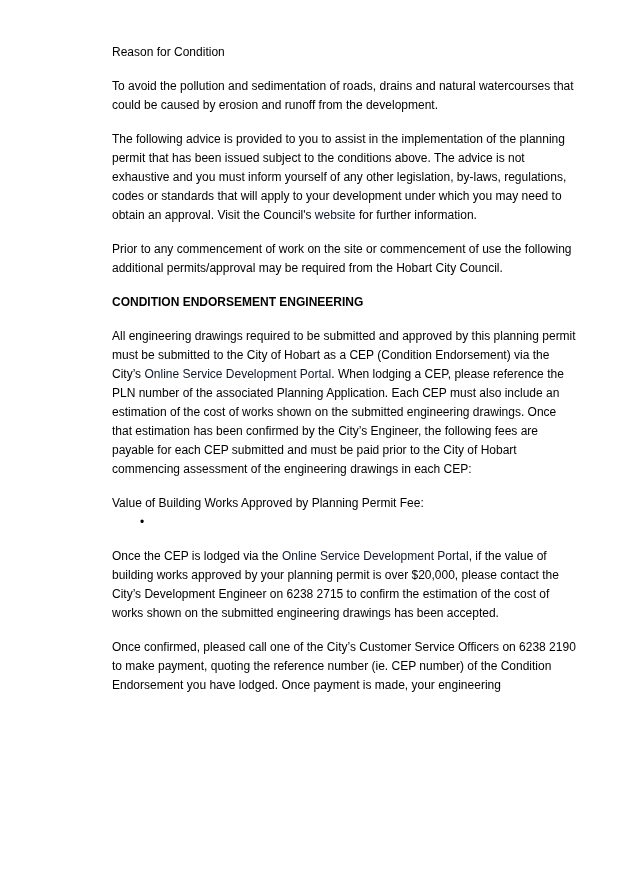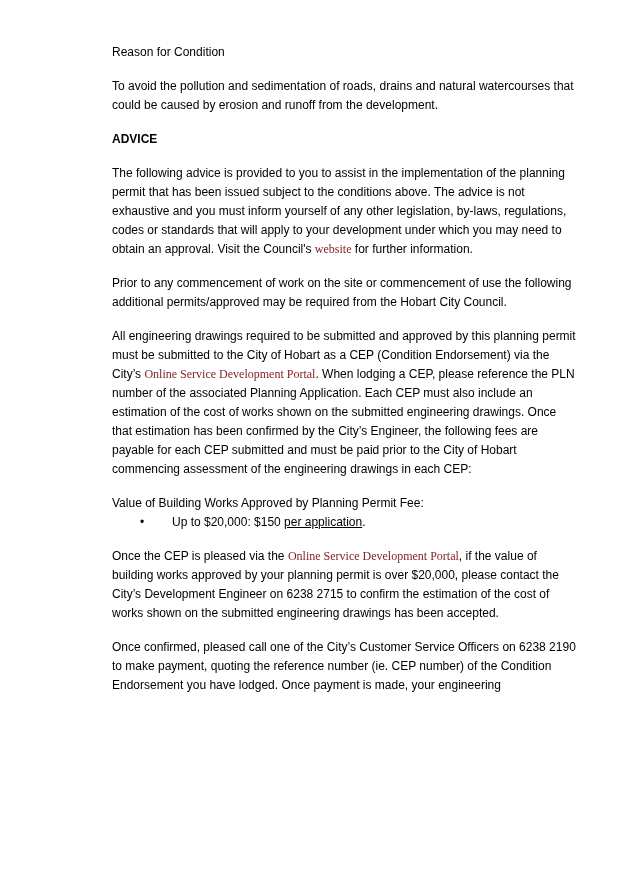--- a/index.html
+++ b/index.html
@@ -17,21 +17,21 @@
     position: absolute;
     left: 112px;
     top: 43px;
     width: 466px;
     font-size: 12px;
     line-height: 19px;
   }
   .content p { margin: 0 0 15px 0; }
   .h { font-weight: bold; }
   .subh { font-weight: normal; margin: 0 !important; }
-  .lnk { color: #7f1d1d; text-decoration: none; cursor: pointer; font-family: Liberation Serif, serif; }
+  .lnk { color: #0f172a; text-decoration: none; cursor: pointer; }
   .u { text-decoration: underline; }
   .bullets { margin: 0 0 15px 0; }
   .bullet { display: flex; }
   .marker { flex: none; margin-left: 28px; width: 32px; }
   .marker::before { content: "\2022"; }
   .btext { flex: 1; }
   .footer {
     position: absolute;
     right: 45px;
     top: 811px;
@@ -43,39 +43,38 @@
 </head>
 <body>
 
 <div class="page">
   <div class="content">
 
     <p>Reason for Condition</p>
 
     <p>To avoid the pollution and sedimentation of roads, drains and natural watercourses that could be caused by erosion and runoff from the development.</p>
 
-    <p class="h">ADVICE</p>
 
     <p><span>The following advice is provided to you to assist in the implementation of the planning permit that has been issued subject to the conditions above. The advice is not exhaustive and you must inform yourself of any other legislation, by-laws, regulations, codes or standards that will apply to your development under which you may need to obtain an approval. Visit the Council's </span><a class="lnk">website</a><span> for further information.</span></p>
 
-    <p>Prior to any commencement of work on the site or commencement of use the following additional permits/approved may be required from the Hobart City Council.</p>
+    <p>Prior to any commencement of work on the site or commencement of use the following additional permits/approval may be required from the Hobart City Council.</p>
 
+    <p class="h">CONDITION ENDORSEMENT ENGINEERING</p>
 
     <p><span>All engineering drawings required to be submitted and approved by this planning permit must be submitted to the City of Hobart as a CEP (Condition Endorsement) via the City’s </span><a class="lnk">Online Service Development Portal</a><span>. When lodging a CEP, please reference the PLN number of the associated Planning Application. Each CEP must also include an estimation of the cost of works shown on the submitted engineering drawings. Once that estimation has been confirmed by the City’s Engineer, the following fees are payable for each CEP submitted and must be paid prior to the City of Hobart commencing assessment of the engineering drawings in each CEP:</span></p>
 
     <p class="subh">Value of Building Works Approved by Planning Permit Fee:</p>
 
     <div class="bullets">
       <div class="bullet">
         <span class="marker"></span>
-        <span class="btext"><span>Up to $20,000: $150 </span><span class="u">per application</span><span>.</span></span>
       </div>
     </div>
 
 
-    <p><span>Once the CEP is pleased via the </span><a class="lnk">Online Service Development Portal</a><span>, if the value of building works approved by your planning permit is over $20,000, please contact the City’s Development Engineer on 6238 2715 to confirm the estimation of the cost of works shown on the submitted engineering drawings has been accepted.</span></p>
+    <p><span>Once the CEP is lodged via the </span><a class="lnk">Online Service Development Portal</a><span>, if the value of building works approved by your planning permit is over $20,000, please contact the City’s Development Engineer on 6238 2715 to confirm the estimation of the cost of works shown on the submitted engineering drawings has been accepted.</span></p>
 
     <p>Once confirmed, pleased call one of the City’s Customer Service Officers on 6238 2190 to make payment, quoting the reference number (ie. CEP number) of the Condition Endorsement you have lodged. Once payment is made, your engineering</p>
 
   </div>
 
   <div class="footer">Page: 14 of 17</div>
 </div>
 
 </body></html>

